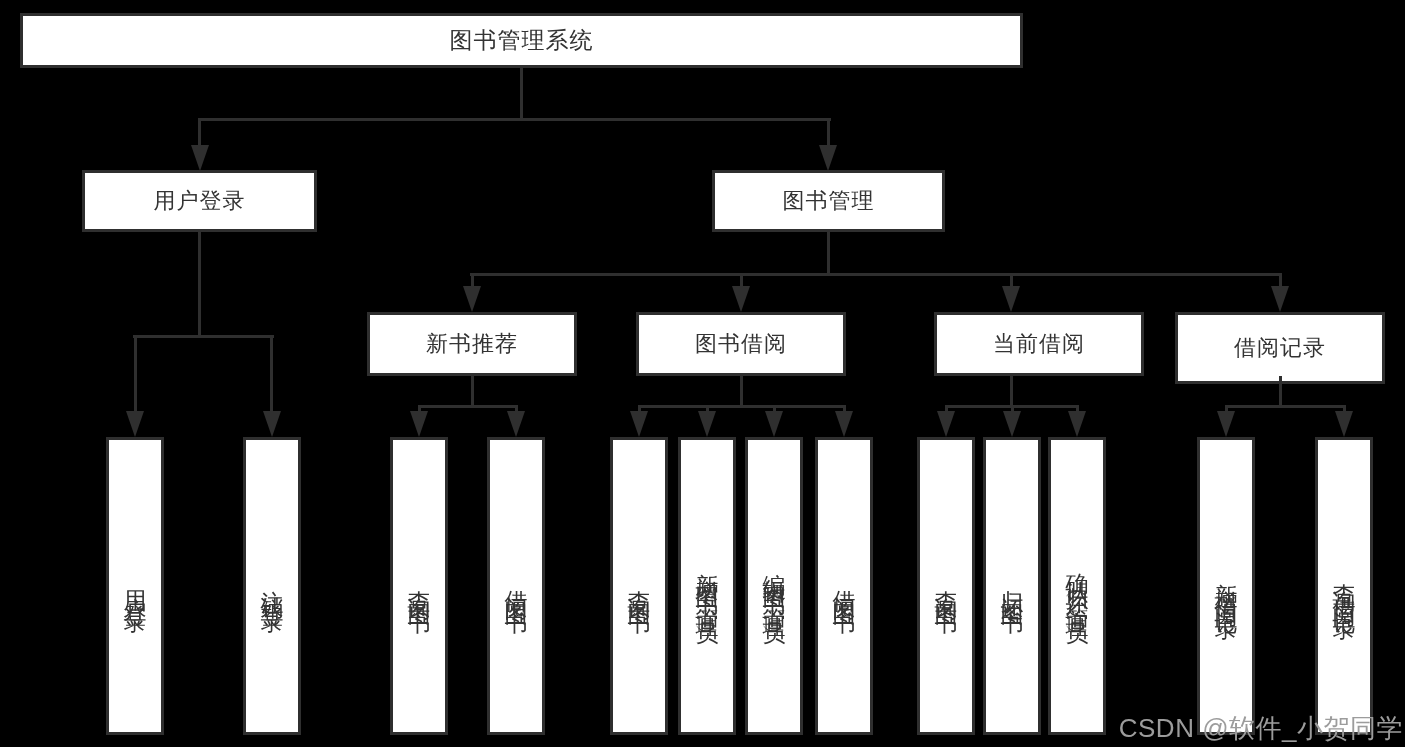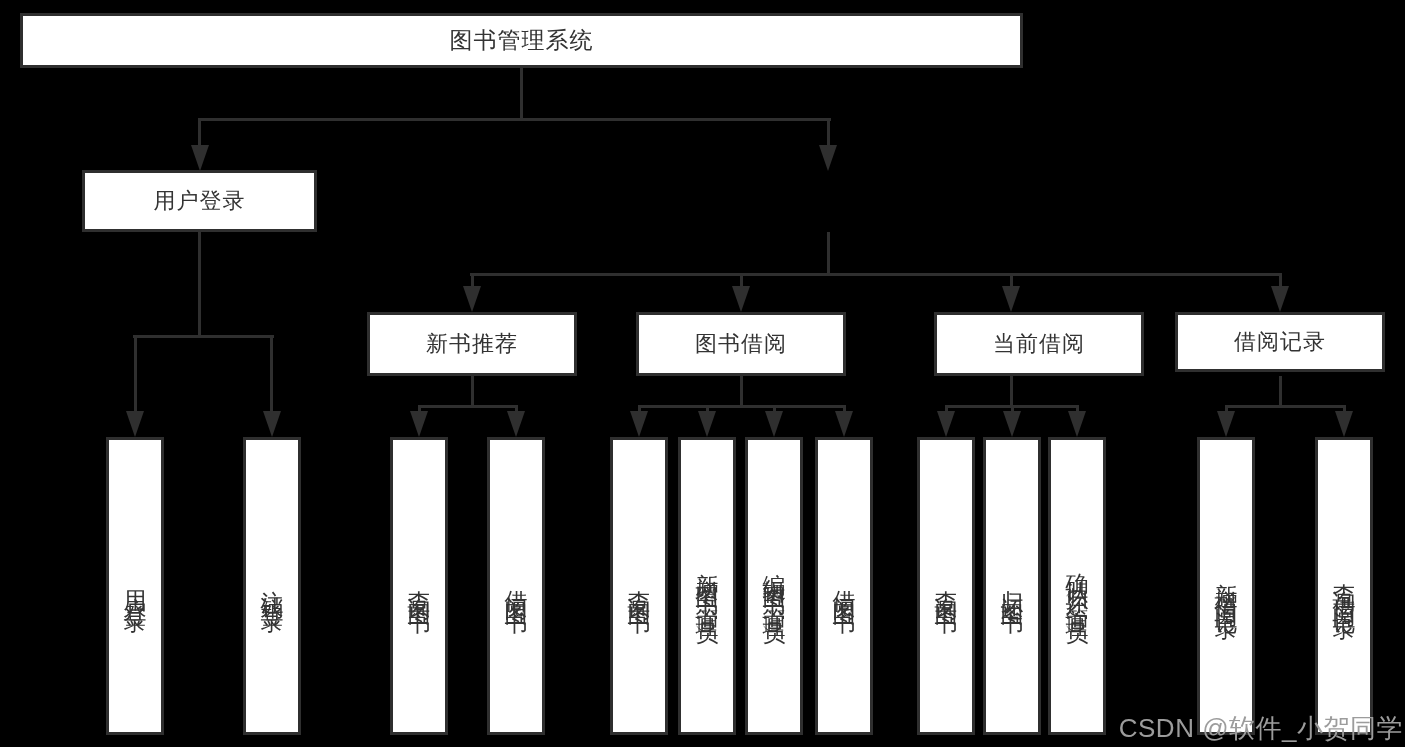--- a/index.html
+++ b/index.html
@@ -42,20 +42,23 @@
   <div class="line v" style="left:520px; top:68px; height:53px;"></div>
   <div class="line h" style="left:198px; top:118px; width:633px;"></div>
   <div class="line v" style="left:198px; top:121px; height:26px;"></div>
   <div class="arrow" style="left:191px; top:145px;"></div>
   <div class="line v" style="left:827px; top:121px; height:26px;"></div>
   <div class="arrow" style="left:819px; top:145px;"></div>
 
   <div class="box" style="left:82px; top:170px; width:235px; height:62px;">
     <span class="lbl">用户登录</span>
   </div>
+  <div class="box" style="left:712px; top:170px; width:233px; height:62px;">
+    <span class="lbl">图书管理</span>
+  </div>
 
   <div class="line v" style="left:198px; top:232px; height:106px;"></div>
   <div class="line h" style="left:133px; top:335px; width:141px;"></div>
   <div class="line v" style="left:134px; top:335px; height:78px;"></div>
   <div class="arrow" style="left:126px; top:411px;"></div>
   <div class="line v" style="left:270px; top:335px; height:78px;"></div>
   <div class="arrow" style="left:263px; top:411px;"></div>
 
   <div class="line v" style="left:827px; top:232px; height:44px;"></div>
   <div class="line h" style="left:470px; top:273px; width:812px;"></div>
@@ -70,21 +73,21 @@
 
   <div class="box" style="left:367px; top:312px; width:210px; height:64px;">
     <span class="lbl">新书推荐</span>
   </div>
   <div class="box" style="left:636px; top:312px; width:210px; height:64px;">
     <span class="lbl">图书借阅</span>
   </div>
   <div class="box" style="left:906px; top:312px; width:210px; height:64px;margin-left:28px;">
     <span class="lbl">当前借阅</span>
   </div>
-  <div class="box" style="left:1175px; top:312px; width:210px; height:60px;">
+  <div class="box" style="left:1175px; top:312px; width:210px; height:72px;">
     <span class="lbl">借阅记录</span>
   </div>
 
   <div class="line v" style="left:471px; top:376px; height:32px;"></div>
   <div class="line h" style="left:418px; top:405px; width:100px;"></div>
   <div class="line v" style="left:418px; top:405px; height:10px;"></div>
   <div class="arrow" style="left:410px; top:411px;"></div>
   <div class="line v" style="left:515px; top:405px; height:10px;"></div>
   <div class="arrow" style="left:507px; top:411px;"></div>
 

